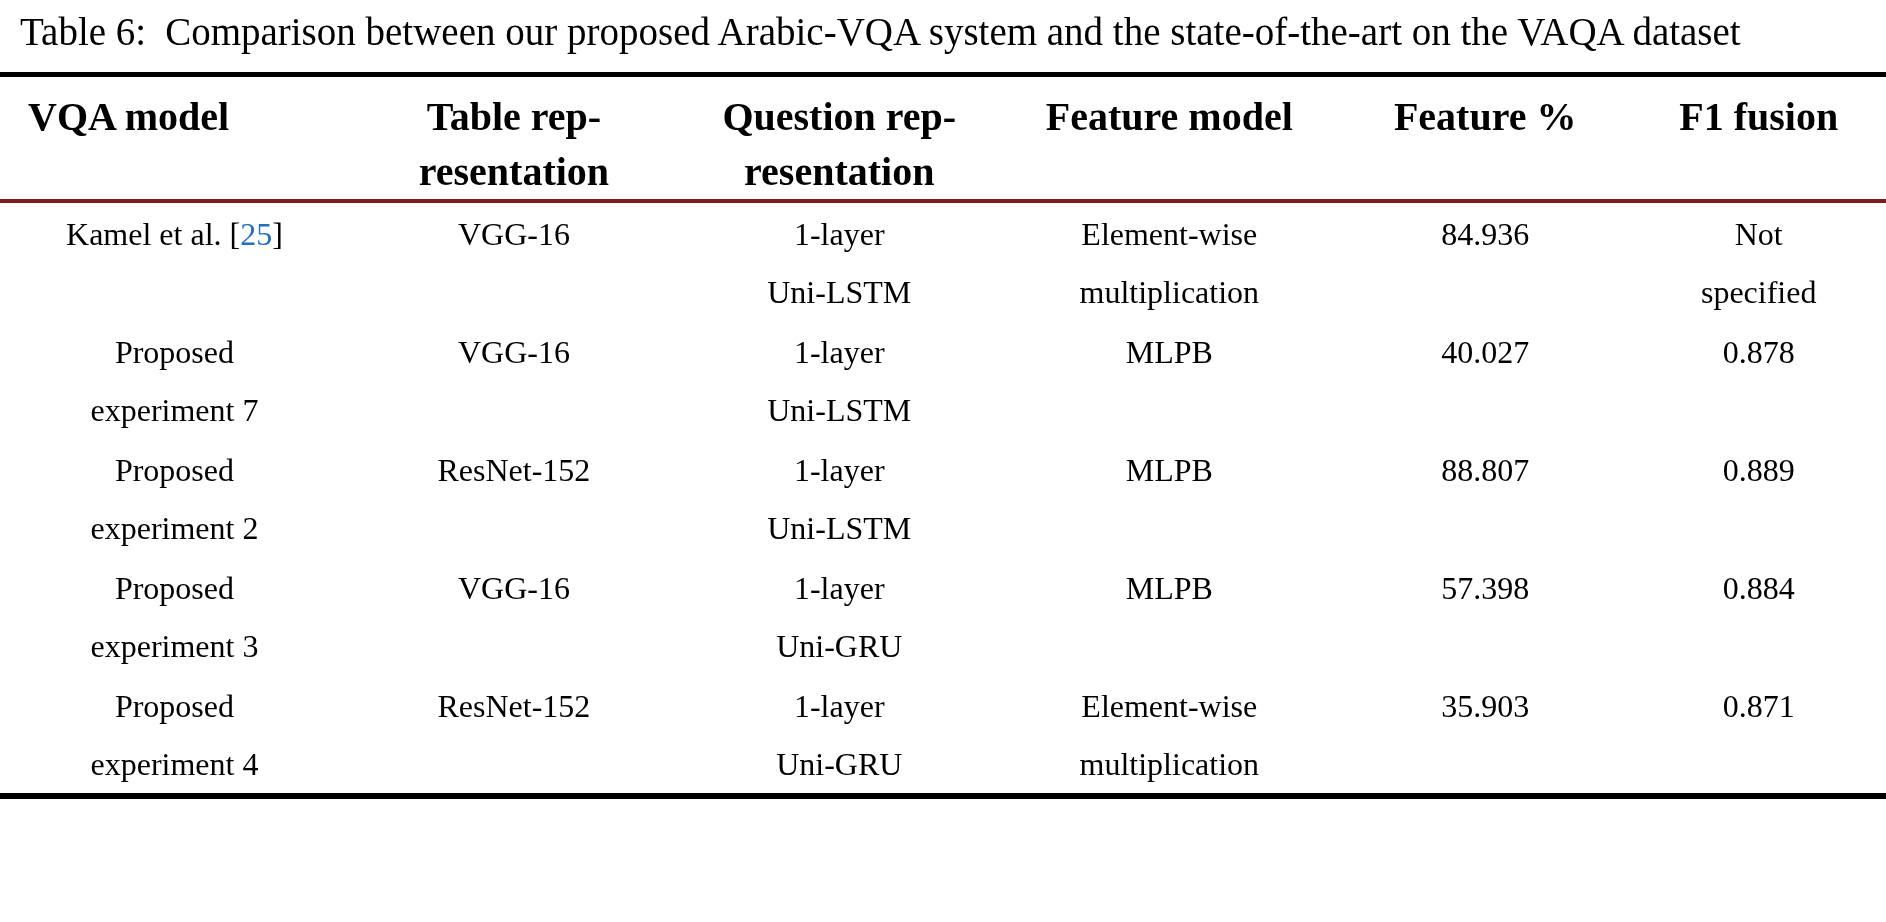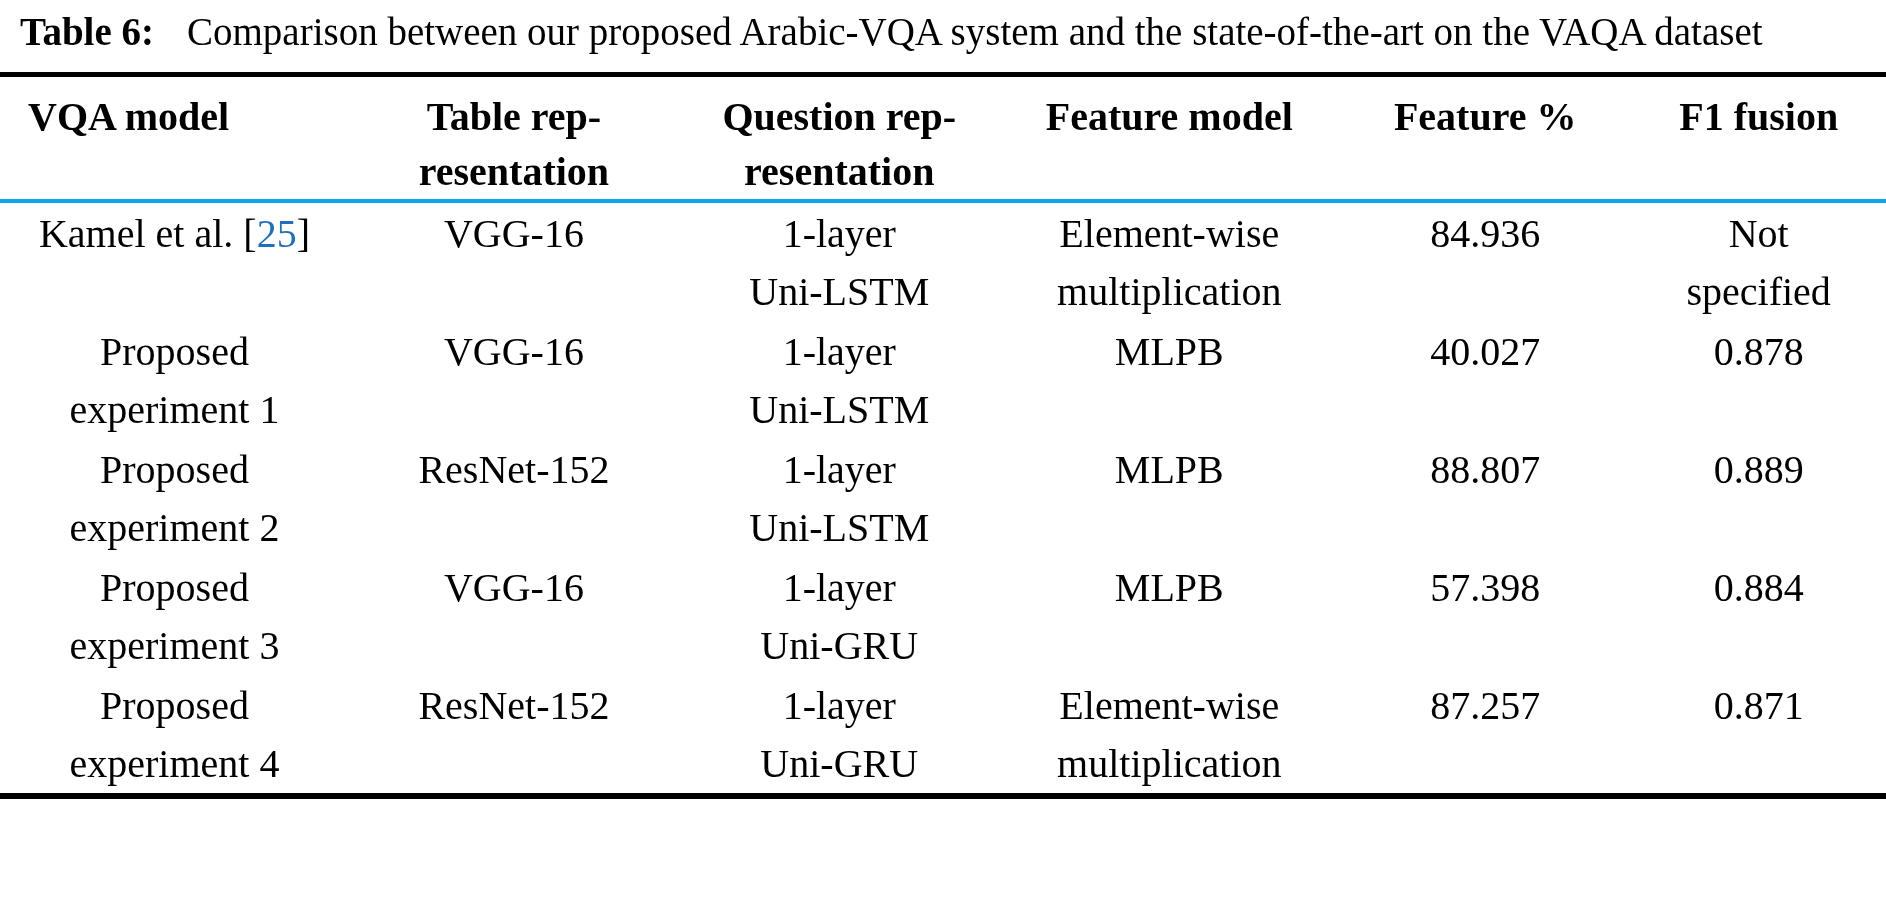--- a/index.html
+++ b/index.html
@@ -12,48 +12,48 @@
     font-family: "Liberation Serif", serif;
     overflow: hidden;
   }
   .caption {
     margin: 8px 0 0 20px;
     font-size: 39px;
     line-height: 48px;
     white-space: nowrap;
   }
   .cap-label {
-    font-weight: bold;
-    margin-right: 33px;
+    font-weight: normal;
+    margin-right: 19px;
   }
   table.results {
     width: 100%;
     margin-top: 16px;
     border-collapse: collapse;
     table-layout: fixed;
     border-top: 5px solid #000;
     border-bottom: 6px solid #000;
   }
   thead th {
     font-weight: bold;
     font-size: 40px;
     line-height: 55px;
     vertical-align: top;
     text-align: center;
     padding: 12px 0 0 0;
     height: 126px;
     box-sizing: border-box;
-    border-bottom: 4px solid #0ea5e9;
+    border-bottom: 4px solid #7f1d1d;
   }
   thead th.col-model {
     text-align: left;
     padding-left: 28px;
   }
   tbody td {
-    font-size: 40px;
+    font-size: 32px;
     line-height: 58px;
     vertical-align: top;
     text-align: center;
     padding: 2px 0 0 0;
     height: 118px;
     box-sizing: border-box;
   }
   .ln { display: block; white-space: nowrap; }
   .citation {
     color: #1f6fbf;
@@ -127,21 +127,21 @@
         </td>
         <td>
           <span class="ln">Not</span>
           <span class="ln">specified</span>
         </td>
       </tr>
 
       <tr>
         <td>
           <span class="ln">Proposed</span>
-          <span class="ln">experiment 1</span>
+          <span class="ln">experiment 7</span>
         </td>
         <td>
           <span class="ln">VGG-16</span>
         </td>
         <td>
           <span class="ln">1-layer</span>
           <span class="ln">Uni-LSTM</span>
         </td>
         <td>
           <span class="ln">MLPB</span>
@@ -210,21 +210,21 @@
         </td>
         <td>
           <span class="ln">1-layer</span>
           <span class="ln">Uni-GRU</span>
         </td>
         <td>
           <span class="ln">Element-wise</span>
           <span class="ln">multiplication</span>
         </td>
         <td>
-          <span class="ln">87.257</span>
+          <span class="ln">35.903</span>
         </td>
         <td>
           <span class="ln">0.871</span>
         </td>
       </tr>
 
     </tbody>
   </table>
 
 </div>

